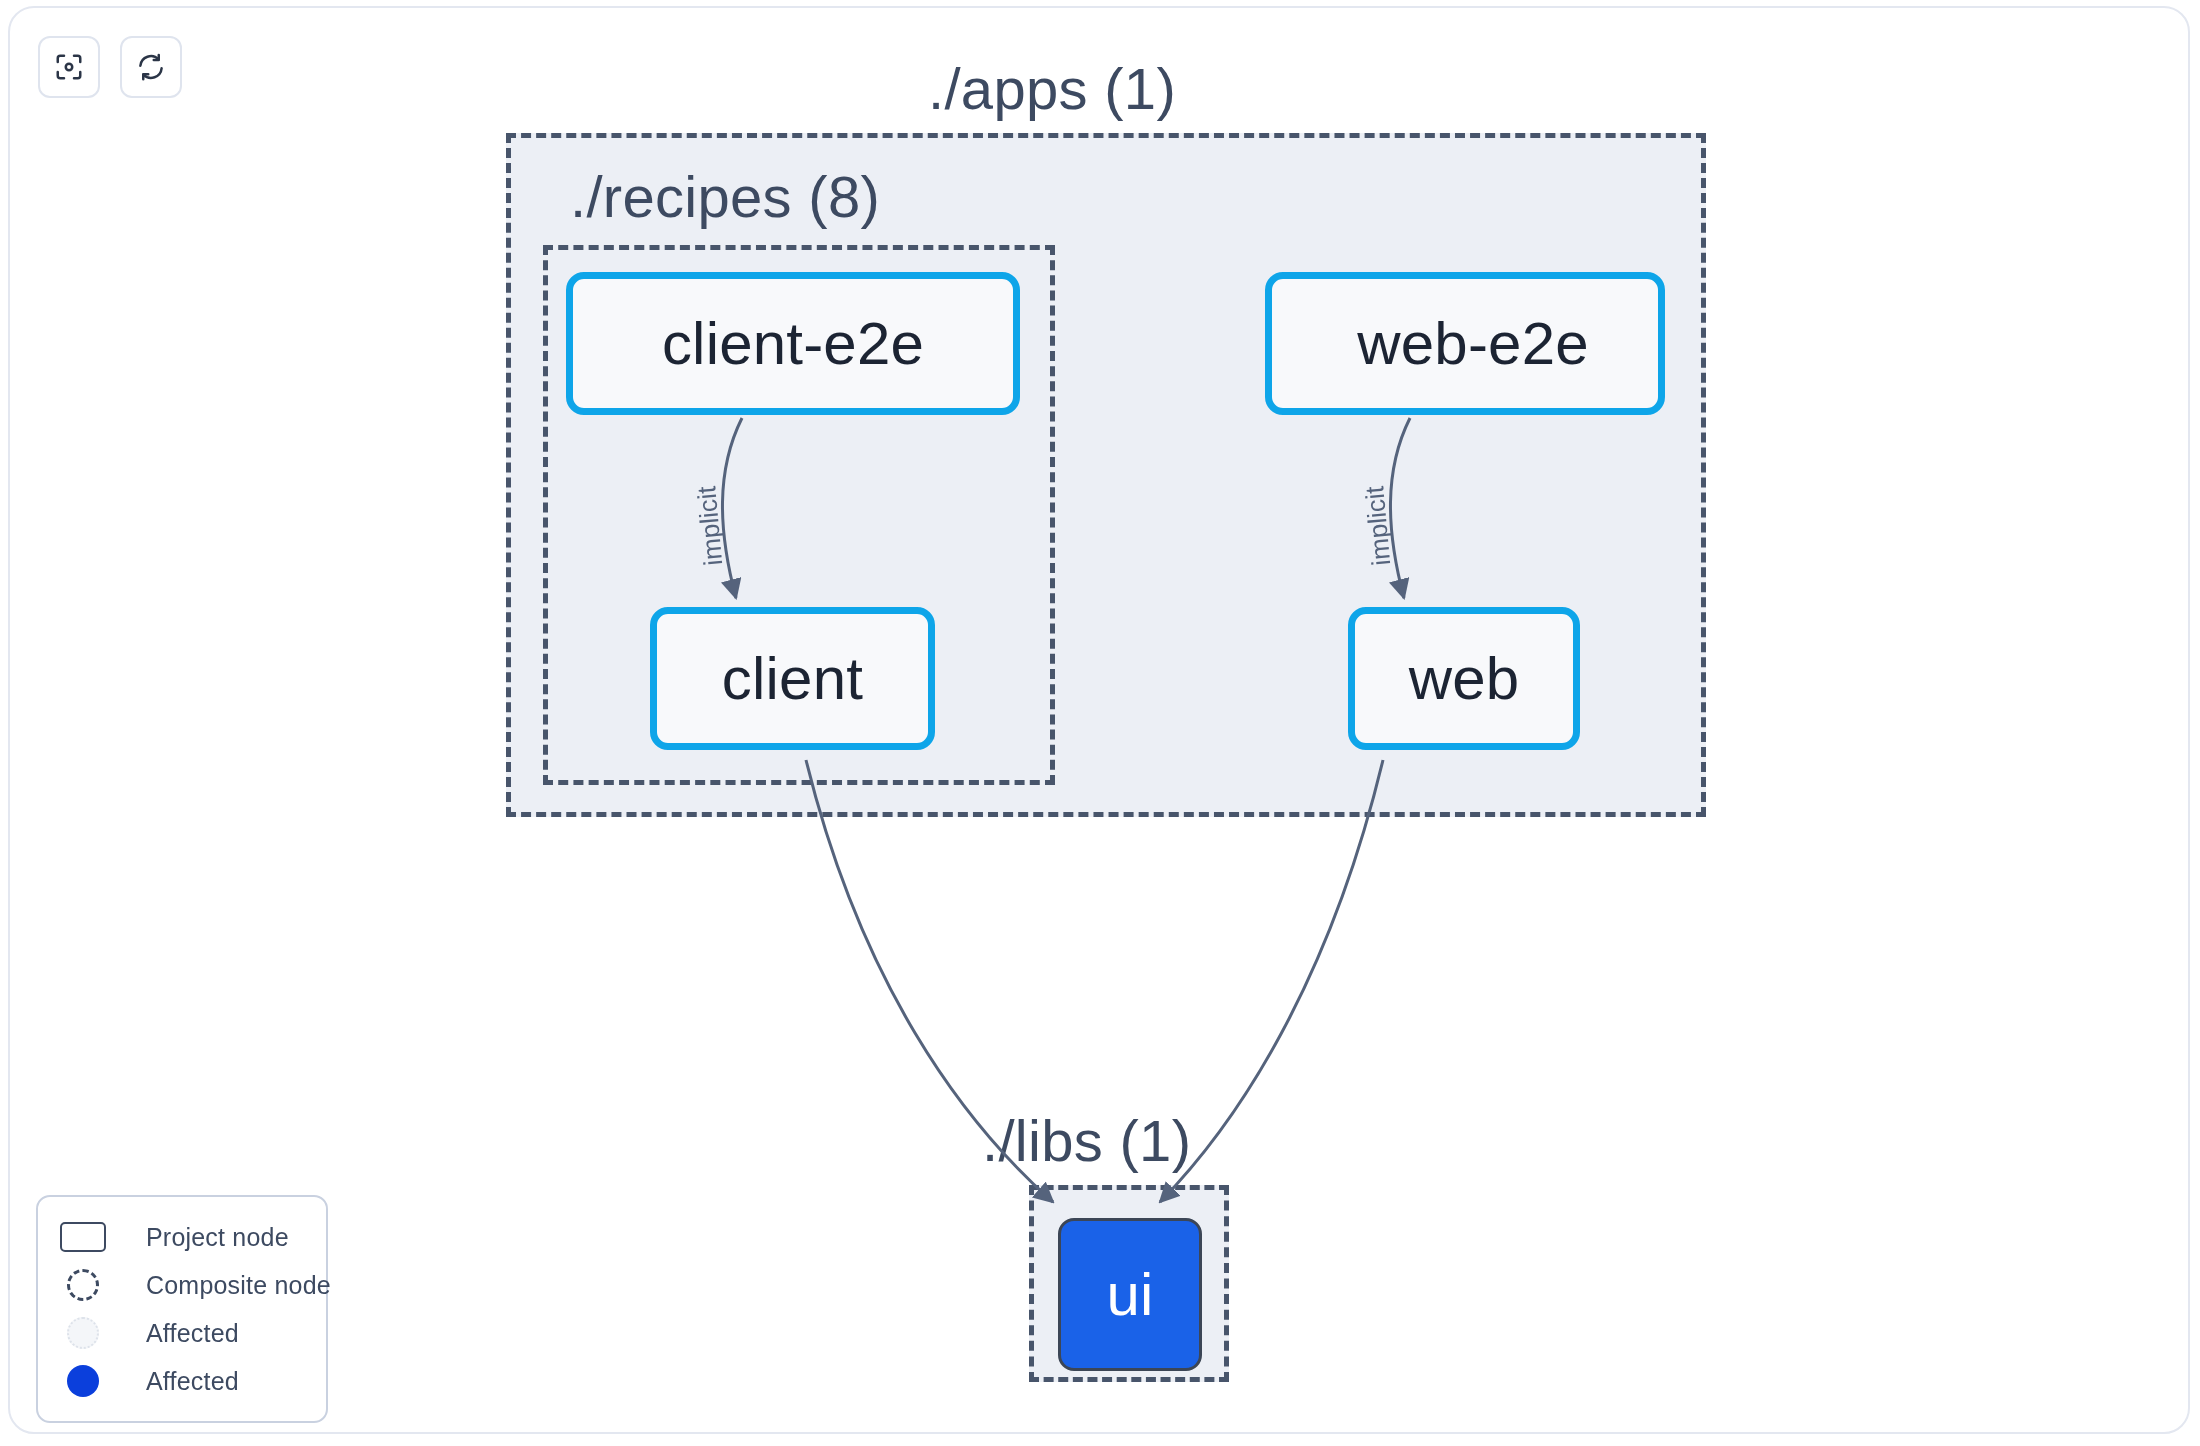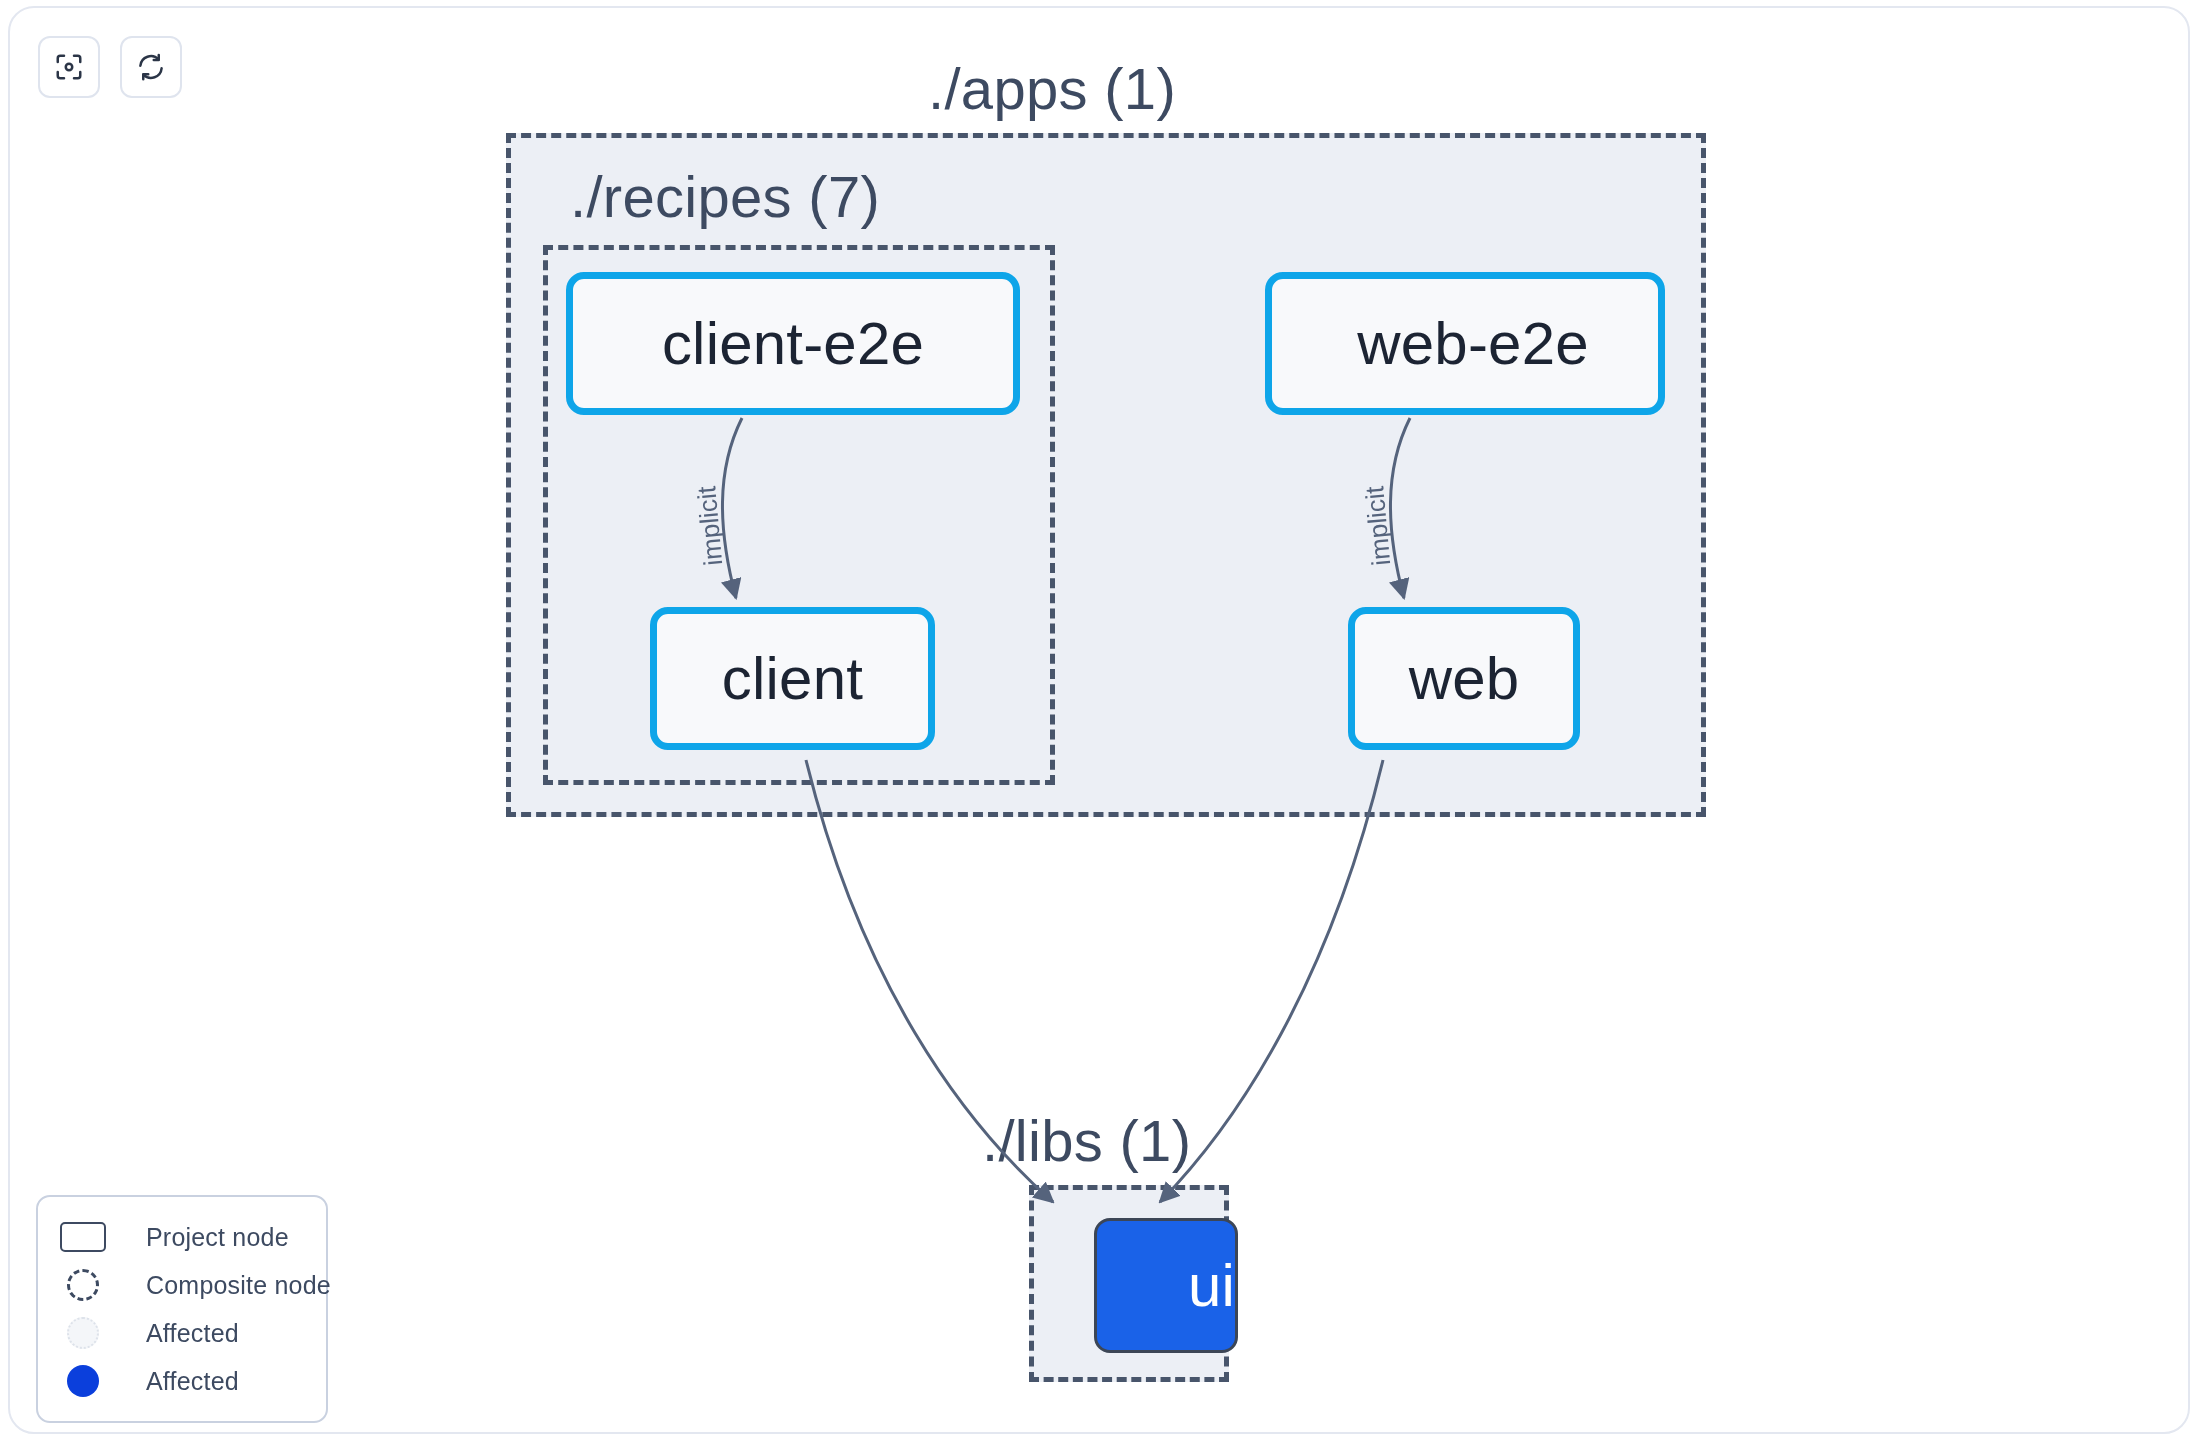--- a/index.html
+++ b/index.html
@@ -210,21 +210,21 @@
   </div>
 
   <div class="group-box" style="left:506px; top:133px; width:1200px; height:684px;"></div>
 
   <div class="group-box" style="left:543px; top:245px; width:512px; height:540px;"></div>
 
   <div class="group-box" style="left:1029px; top:1185px; width:200px; height:197px;"></div>
 
   <div class="group-label" style="left:928px; top:60px;">./apps (1)</div>
 
-  <div class="group-label" style="left:570px; top:168px;">./recipes (7)</div>
+  <div class="group-label" style="left:570px; top:168px;">./recipes (8)</div>
 
   <div class="group-label" style="left:982px; top:1112px;">./libs (1)</div>
 
   <svg id="graph-layer" viewBox="0 0 2200 1446">
     <defs>
       <marker id="arrow" viewBox="0 0 10 10" refX="9" refY="5" markerWidth="7" markerHeight="7" orient="auto-start-reverse">
         <path d="M 0 0 L 10 5 L 0 10 z" fill="#55637c"></path>
       </marker>
     </defs>
 
@@ -250,21 +250,21 @@
   </div>
 
   <div class="node" style="left:1265px; top:272px; width:400px; height:143px; z-index:20;padding-left:16px;">
     <span>web-e2e</span>
   </div>
 
   <div class="node" style="left:1348px; top:607px; width:232px; height:143px; z-index:20;text-align:right;">
     <span>web</span>
   </div>
 
-  <div class="node touched" style="left:1094px; top:1218px; width:144px; height:135px; z-index:20;justify-content:flex-end;">
+  <div class="node touched" style="left:1058px; top:1218px; width:144px; height:153px; z-index:20;">
     <span>ui</span>
   </div>
 
   <div id="legend">
     <div class="legend-row">
       <span class="legend-swatch">
         <span class="sw-rect"></span>
       </span>
       <span class="legend-text">Project node</span>
     </div>

